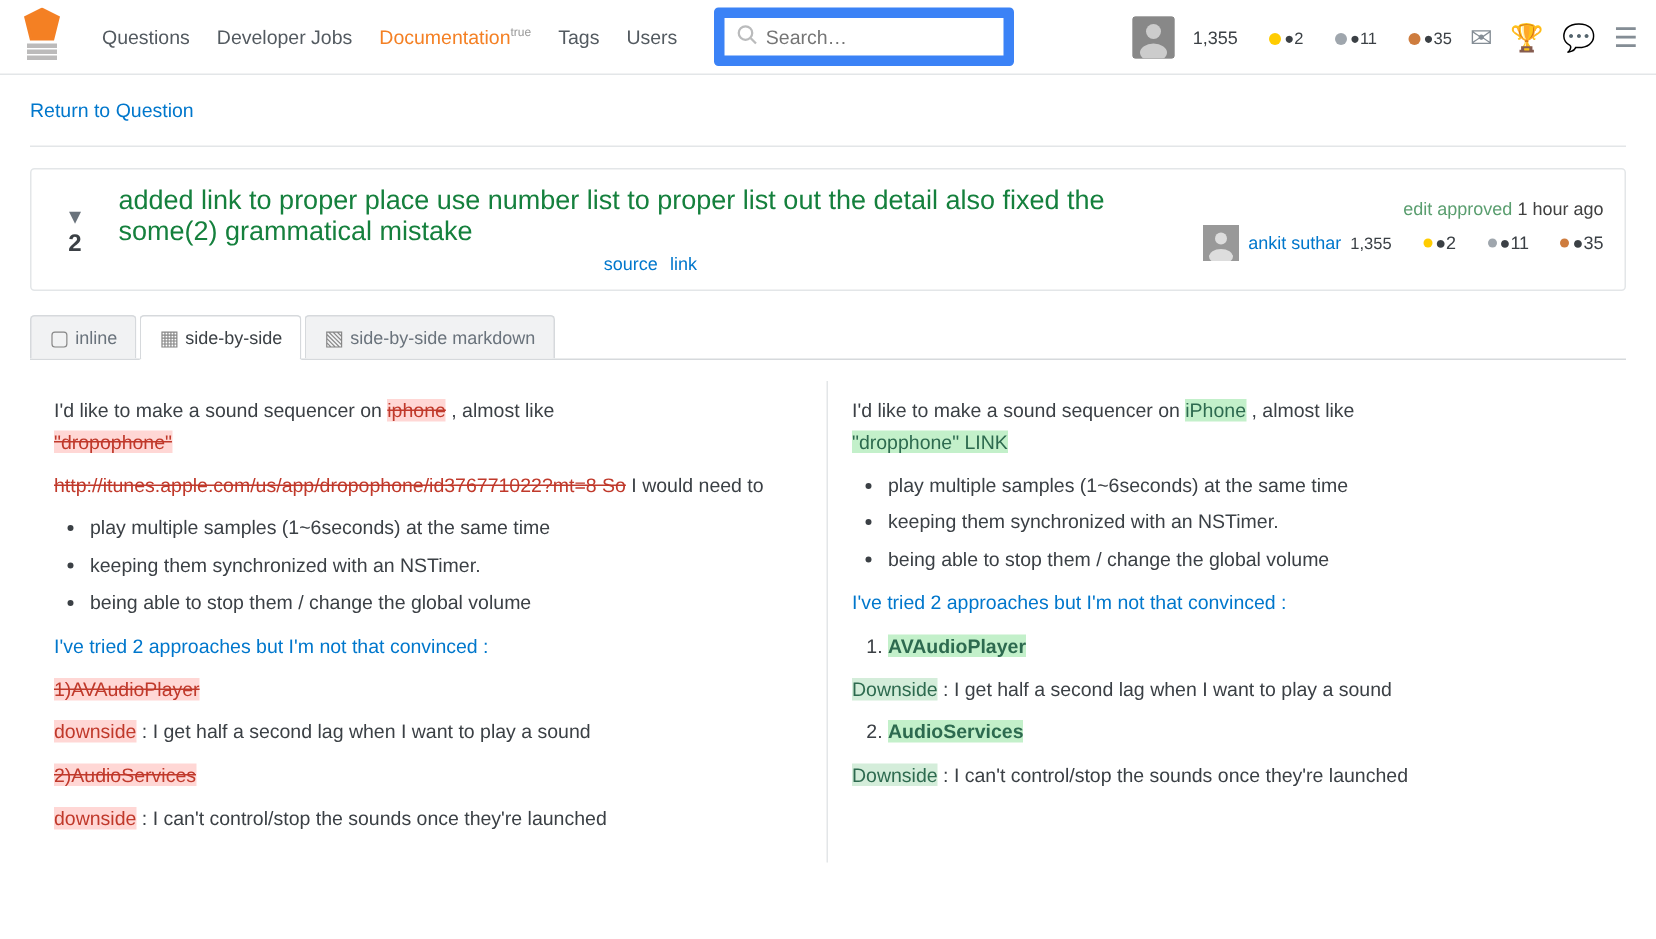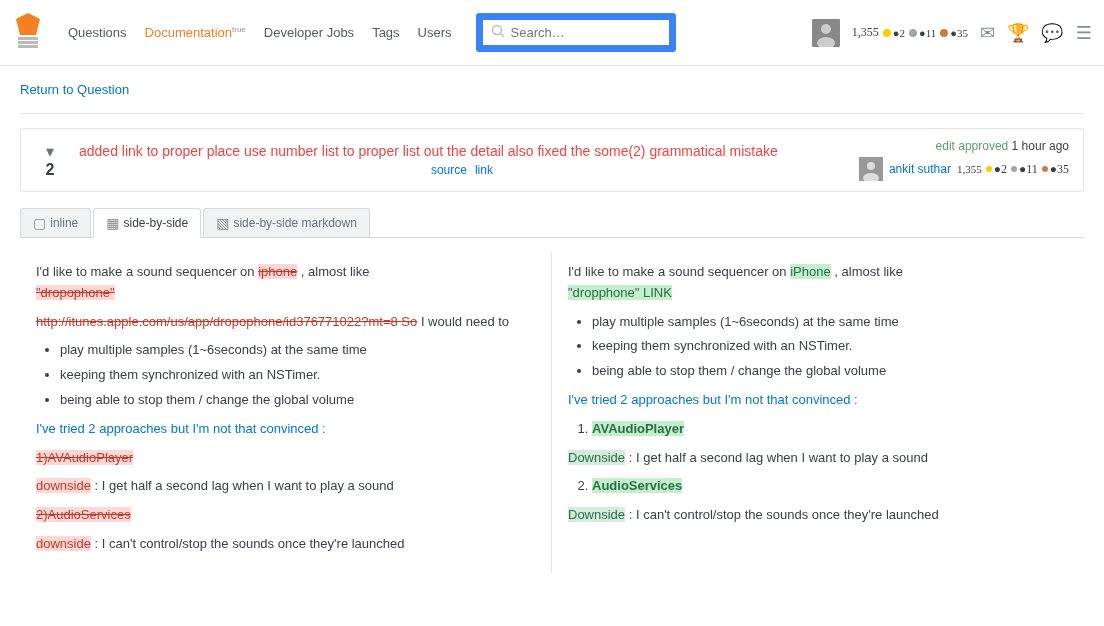--- a/index.html
+++ b/index.html
@@ -3,21 +3,21 @@
   <meta charset="utf-8">
   <style>
     * { margin: 0; padding: 0; box-sizing: border-box; }
     body { font-family: Arial, sans-serif; font-size: 13px; color: #3b4045; background: #fff; }
 
     
     .header {
       display: flex;
       align-items: center;
       padding: 0 12px;
-      height: 66px;
+      height: 50px;
       background: #fff;
       border-bottom: 1px solid #e3e6e8;
       gap: 16px;
     }
     .logo {
       width: 32px;
       height: 37px;
       flex-shrink: 0;
     }
     .nav-links {
@@ -64,25 +64,24 @@
     }
     .user-avatar {
       width: 28px;
       height: 28px;
       background: #666;
       border-radius: 2px;
       overflow: hidden;
     }
     .user-rep {
       display: flex;
-      align-items: center;
-      gap: 4px;
+      align-items: flex-end;
+      gap: 21px;
       font-size: 12px;
       color: #3b4045;
-      font-family: Liberation Serif, serif;
     }
     .rep-badge {
       display: flex;
       align-items: center;
       gap: 2px;
       font-size: 12px;
     }
     .dot { border-radius: 50%; display: inline-block; width: 8px; height: 8px; }
     .dot-gold { background: #ffcc01; }
     .dot-silver { background: #9fa6ad; }
@@ -119,21 +118,21 @@
       display: flex;
       flex-direction: column;
       align-items: center;
       color: #6a737c;
       font-size: 13px;
       min-width: 30px;
     }
     .vote-arrow { font-size: 16px; color: #6a737c; }
     .vote-count { font-size: 16px; font-weight: bold; color: #3b4045; }
     .edit-description { flex: 1; }
-    .edit-desc-text { font-size: 14px; color: #ef4444; margin-bottom: 4px; }
+    .edit-desc-text { font-size: 18px; color: #15803d; margin-bottom: 4px; }
     .edit-links { display: flex; gap: 8px; justify-content: center; }
     .edit-links a { color: #0077cc; text-decoration: none; font-size: 12px; }
     .edit-meta {
       text-align: right;
       font-size: 12px;
       color: #6a737c;
     }
     .edit-status { color: #5a9e6f; }
     .edit-time { color: #404040; }
     .editor-info { display: flex; align-items: center; gap: 6px; margin-top: 4px; }
@@ -210,24 +209,24 @@
       <rect x="6" y="28" width="20" height="3" fill="#bcbbbb"></rect>
       <rect x="6" y="32" width="20" height="3" fill="#bcbbbb"></rect>
       <rect x="6" y="24" width="20" height="3" fill="#bcbbbb"></rect>
       <polygon points="8,22 24,22 28,6 16,0 4,6" fill="#f48024"></polygon>
       <polygon points="10,20 22,20 25,8 16,3 7,8" fill="#f48024" opacity="0.7"></polygon>
     </svg>
   </a>
 
   <nav class="nav-links">
     <a class="nav-link">Questions</a>
+    <a class="nav-link">Developer Jobs</a>
     <a class="nav-link active">
       <span>Documentation</span><span class="beta">true</span>
     </a>
-    <a class="nav-link">Developer Jobs</a>
     <a class="nav-link">Tags</a>
     <a class="nav-link">Users</a>
   </nav>
 
   <div class="search-box">
     <span class="search-icon-svg">
       <svg width="14" height="14" viewBox="0 0 14 14" fill="none">
         <circle cx="6" cy="6" r="4.5" stroke="#babbbc" stroke-width="1.5"></circle>
         <line x1="9.5" y1="9.5" x2="13" y2="13" stroke="#babbbc" stroke-width="1.5"></line>
       </svg>

